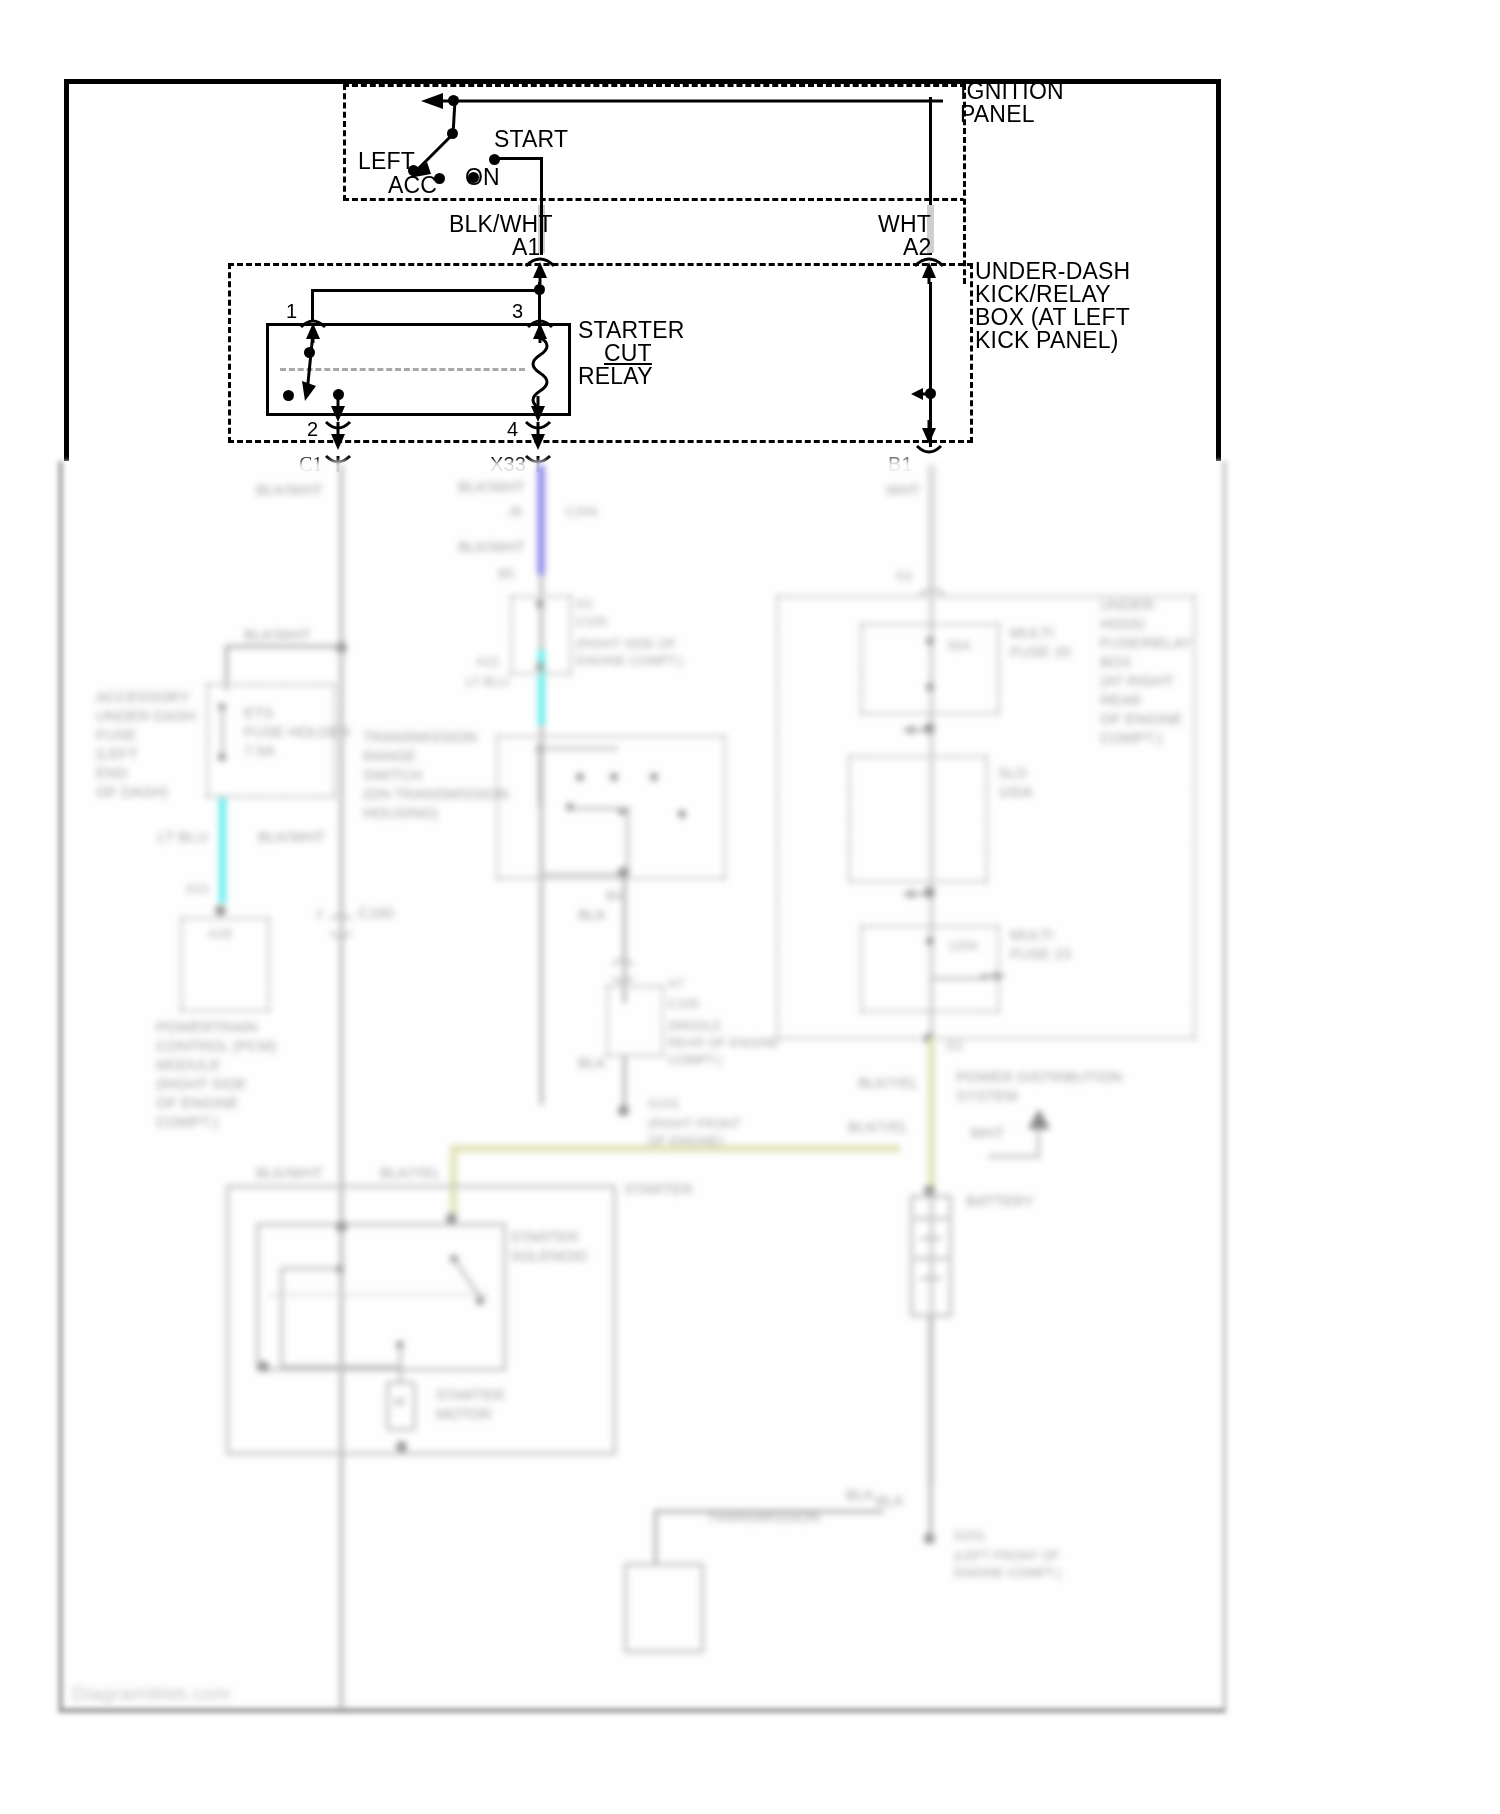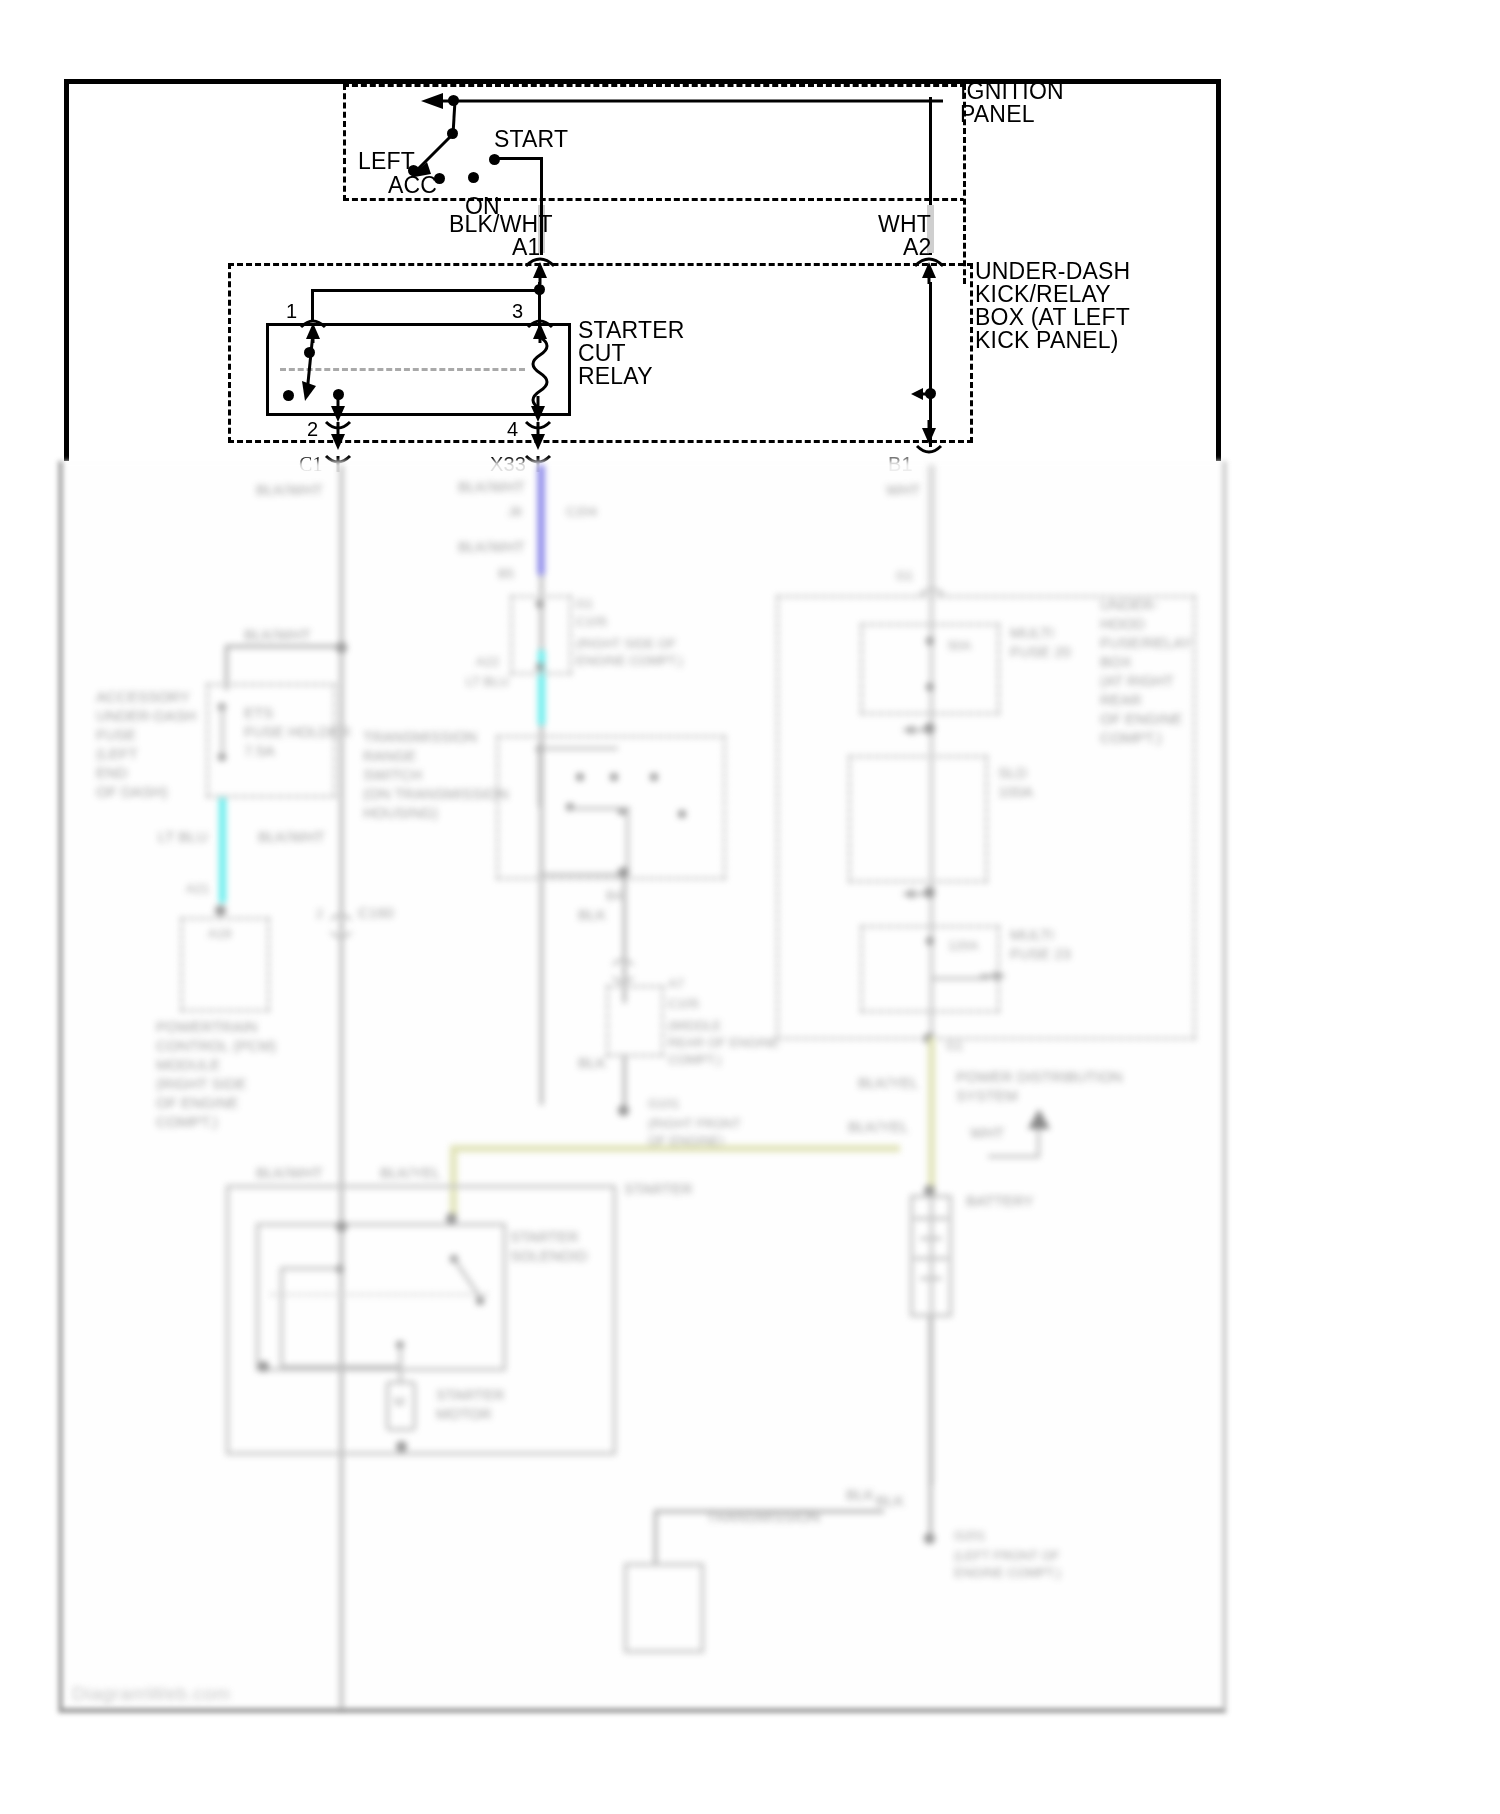--- a/index.html
+++ b/index.html
@@ -75,21 +75,21 @@
   </svg>
   <div class="dot" style="left:448px;top:95px;"></div>
   <div class="dot" style="left:447px;top:128px;"></div>
   <div class="dot" style="left:408px;top:165px;"></div>
   <div class="dot" style="left:434px;top:173px;"></div>
   <div class="dot" style="left:468px;top:172px;"></div>
   <div class="dot" style="left:489px;top:154px;"></div>
 
   <div class="txt" style="left:358px;top:148px;">LEFT</div>
   <div class="txt" style="left:388px;top:172px;">ACC</div>
-  <div class="txt" style="left:465px;top:193px;">ON</div>
+  <div class="txt" style="left:465px;top:164px;">ON</div>
   <div class="txt" style="left:494px;top:126px;">START</div>
 
   <div class="txt" style="left:960px;top:78px;">IGNITION</div>
   <div class="txt" style="left:960px;top:101px;">PANEL</div>
 
   <div class="ln v" style="left:540px;top:157px;height:95px;"></div>
   <div class="ln h" style="left:494px;top:157px;width:49px;"></div>
   <div class="wire gry" style="left:538px;top:205px;height:48px;"></div>
   <div class="ln v" style="left:540px;top:205px;height:50px;"></div>
 
@@ -152,21 +152,21 @@
     <polygon points="39,78 36,58 50,63" fill="#000"></polygon>
 
     <path d="M274,14 q14,9 0,18 q-14,9 0,18 q14,9 0,18 q-14,9 0,18" stroke="#000" stroke-width="3" fill="none"></path>
     <line x1="274" y1="86" x2="274" y2="90" stroke="#000" stroke-width="3"></line>
   </svg>
   <div class="dot" style="left:304px;top:347px;"></div>
   <div class="dot" style="left:283px;top:390px;"></div>
   <div class="dot" style="left:333px;top:389px;"></div>
 
   <div class="txt" style="left:578px;top:317px;">STARTER</div>
-  <div class="txt" style="left:578px;top:340px;">CUT</div>
+  <div class="txt" style="left:604px;top:340px;text-decoration:underline;">CUT</div>
   <div class="txt" style="left:578px;top:363px;">RELAY</div>
 
   <svg style="left:322px;top:396px;width:40px;height:72px">
     <line x1="16" y1="0" x2="16" y2="20" stroke="#000" stroke-width="3"></line>
     <polygon points="16,26 9,10 23,10" fill="#000"></polygon>
     <path d="M4,26 q12,12 24,0" stroke="#000" stroke-width="3" fill="none"></path>
     <line x1="16" y1="26" x2="16" y2="48" stroke="#000" stroke-width="3"></line>
     <polygon points="16,54 9,38 23,38" fill="#000"></polygon>
   </svg>
   <svg style="left:522px;top:396px;width:40px;height:72px">

